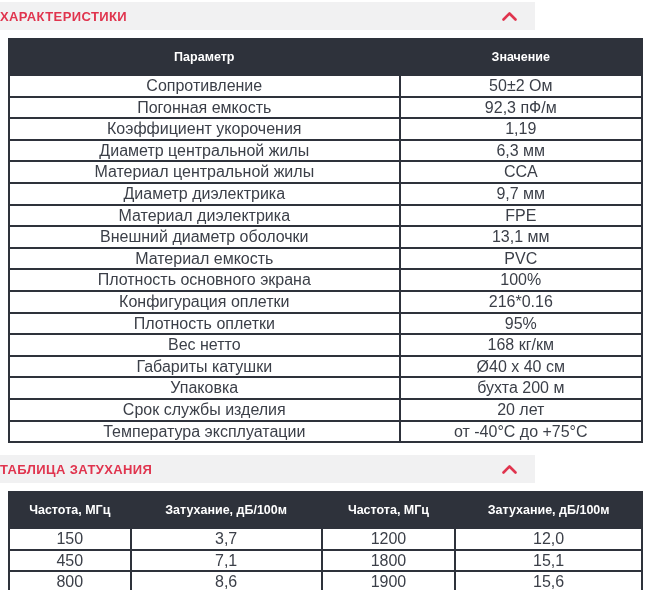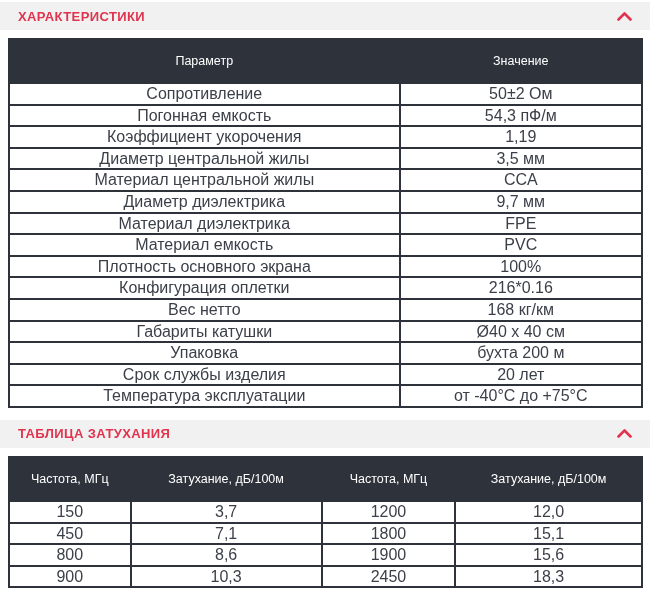--- a/index.html
+++ b/index.html
@@ -14,27 +14,27 @@
   * { box-sizing: border-box; }
   html, body { margin: 0; padding: 0; }
   body {
     width: 650px;
     height: 590px;
     background: var(--page-bg);
     font-family: "Liberation Sans", sans-serif;
     overflow: hidden;
   }
   .section-bar {
-    width: 650px;
+    width: 535px;
     height: 28px;
     background: var(--section-bg);
     display: flex;
     align-items: center;
     justify-content: space-between;
-    padding: 0 18px 0 18px;
+    padding: 0 18px 0 0;
     cursor: pointer;
   }
   .section-bar.first { margin-top: 2px; }
   .section-bar.second { margin-top: 12px; }
   .section-title {
     color: var(--accent);
     font-size: 13px;
     font-weight: bold;
     letter-spacing: 0.4px;
   }
@@ -46,22 +46,22 @@
   table {
     border-collapse: collapse;
     table-layout: fixed;
     width: 635px;
     margin: 8px 7px 0 8px;
   }
   th {
     background: var(--table-header-bg);
     color: var(--table-header-text);
     font-size: 12.5px;
-    font-weight: normal;
-    height: 44px;
+    font-weight: bold;
+    height: 36px;
     padding: 2px 4px;
     border: 2px solid var(--border);
     text-align: center;
   }
   td {
     border: 2px solid var(--border);
     color: var(--cell-text);
     font-size: 16px;
     text-align: center;
     height: 16px;
@@ -98,53 +98,61 @@
         <th class="col-value">Значение</th>
       </tr>
     </thead>
     <tbody>
       <tr>
           <td>Сопротивление</td>
           <td>50±2 Ом</td>
         </tr>
       <tr>
           <td>Погонная емкость</td>
-          <td>54,3 пФ/м</td>
+          <td>92,3 пФ/м</td>
         </tr>
       <tr>
           <td>Коэффициент укорочения</td>
           <td>1,19</td>
         </tr>
       <tr>
           <td>Диаметр центральной жилы</td>
-          <td>3,5 мм</td>
+          <td>6,3 мм</td>
         </tr>
       <tr>
           <td>Материал центральной жилы</td>
           <td>CCA</td>
         </tr>
       <tr>
           <td>Диаметр диэлектрика</td>
           <td>9,7 мм</td>
         </tr>
       <tr>
           <td>Материал диэлектрика</td>
           <td>FPE</td>
         </tr>
       <tr>
+          <td>Внешний диаметр оболочки</td>
+          <td>13,1 мм</td>
+        </tr>
+      <tr>
           <td>Материал емкость</td>
           <td>PVC</td>
         </tr>
       <tr>
           <td>Плотность основного экрана</td>
           <td>100%</td>
         </tr>
       <tr>
           <td>Конфигурация оплетки</td>
           <td>216*0.16</td>
+        </tr>
+      <tr>
+          <td>Плотность оплетки</td>
+          <td>95%</td>
         </tr>
       <tr>
           <td>Вес нетто</td>
           <td>168 кг/км</td>
         </tr>
       <tr>
           <td>Габариты катушки</td>
           <td>Ø40 х 40 см</td>
         </tr>
       <tr>

